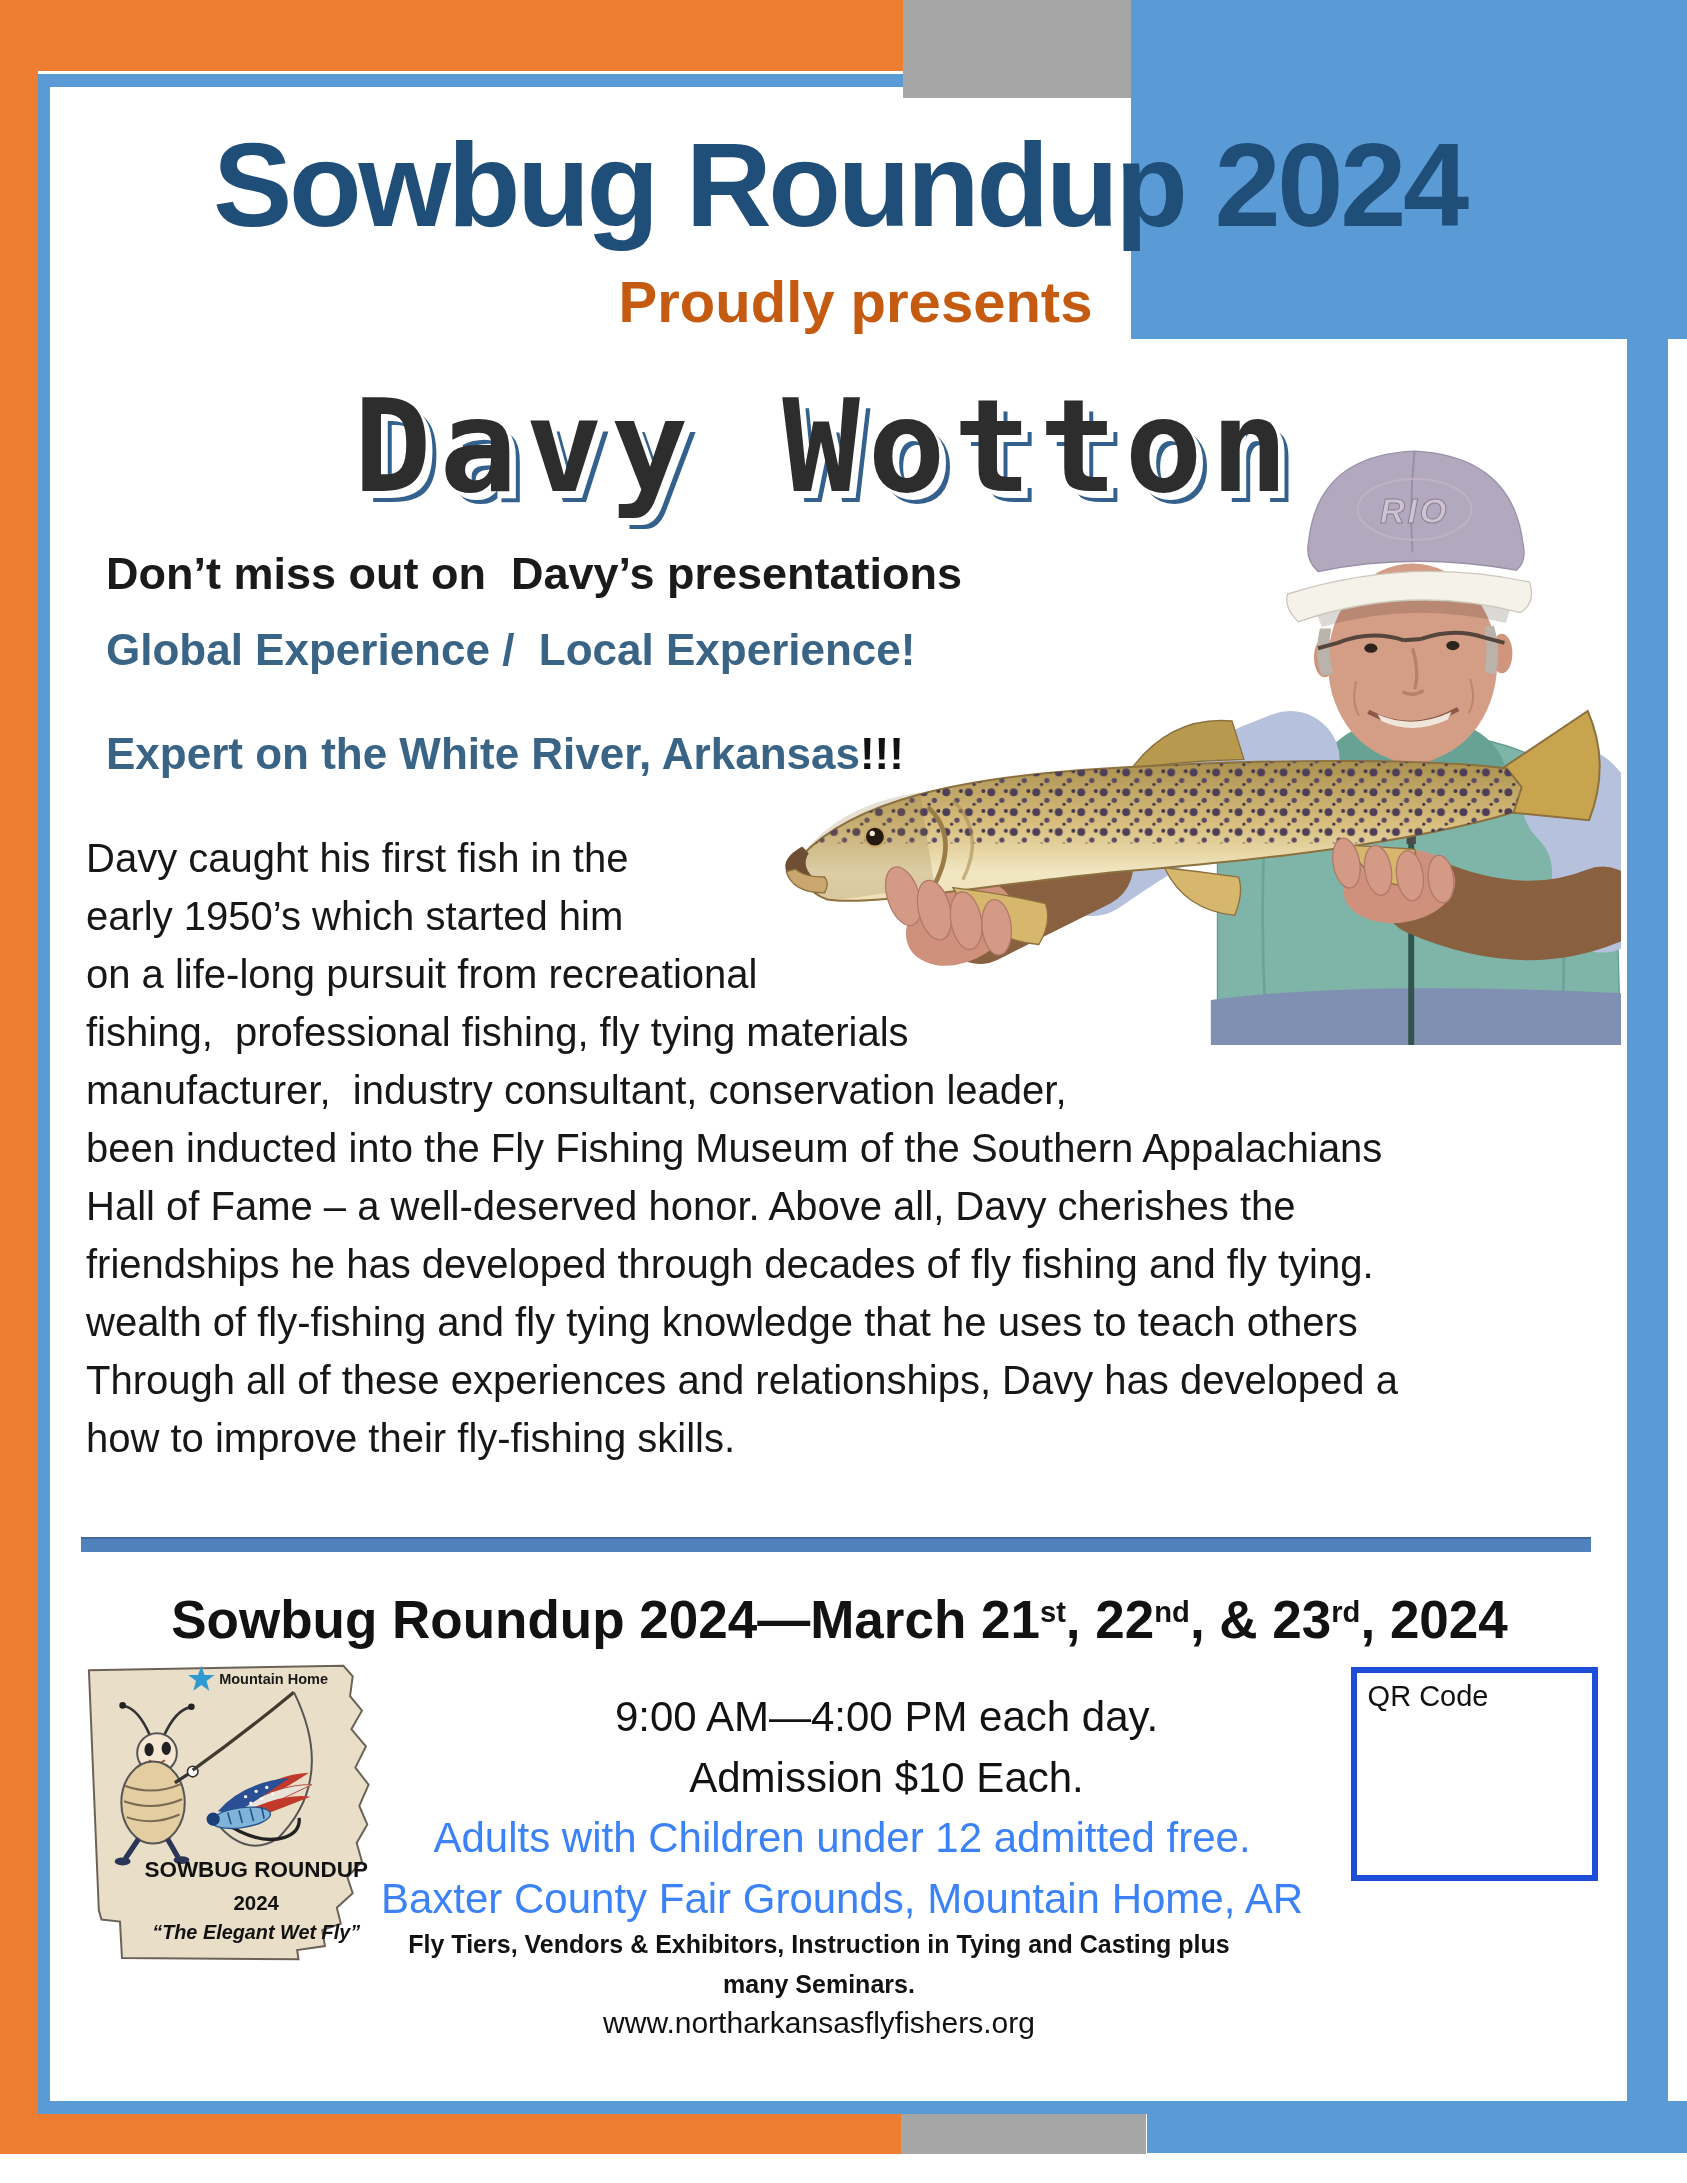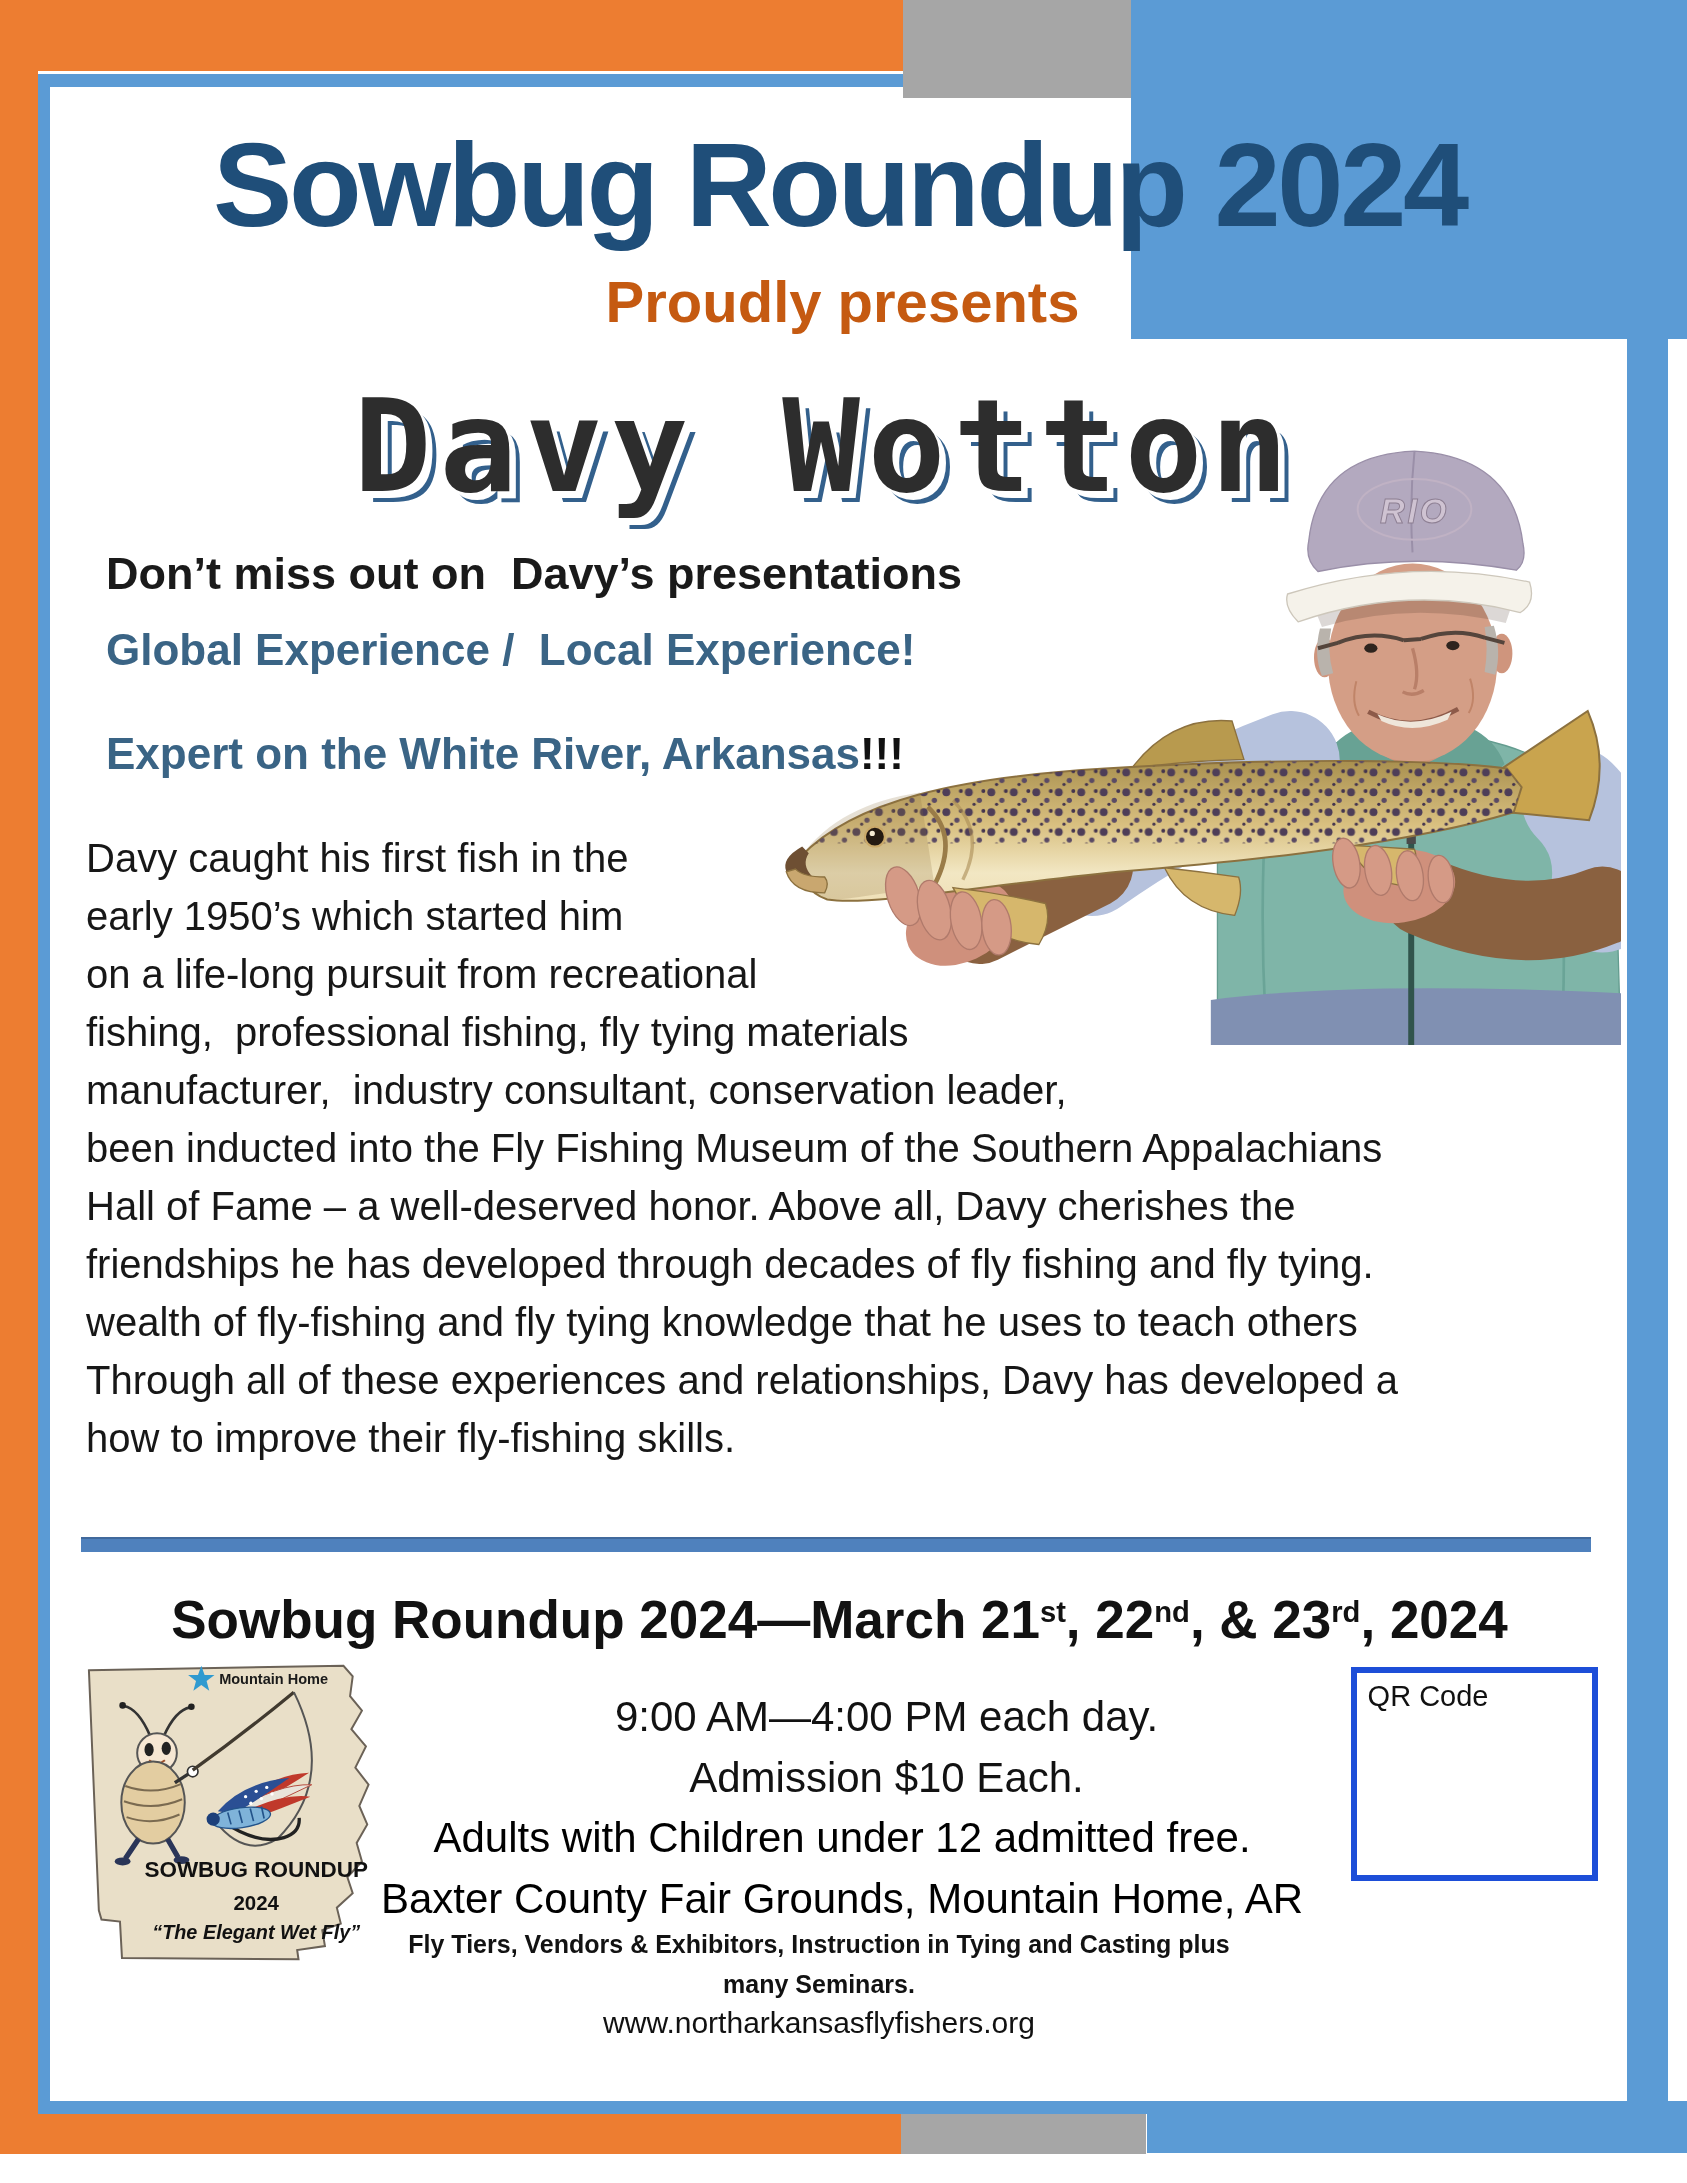--- a/index.html
+++ b/index.html
@@ -10,41 +10,41 @@
     border-left:12.6px solid #5B9BD5;border-top:13.2px solid #5B9BD5;border-right:41px solid #5B9BD5;border-bottom:13.2px solid #5B9BD5;}
   .blk-orange-col{left:0;top:0;width:38px;height:2154px;background:#ED7D31;}
   .blk-orange-top{left:0;top:0;width:903px;height:71px;background:#ED7D31;}
   .blk-gray-top{left:903px;top:0;width:228px;height:98px;background:#A6A6A6;}
   .blk-blue-tr{left:1131px;top:0;width:556px;height:339px;background:#5B9BD5;}
   .blk-blue-br{left:1147px;top:2101px;width:541px;height:52px;background:#5B9BD5;}
   .blk-orange-bot{left:0;top:2114px;width:901px;height:40px;background:#ED7D31;}
   .blk-gray-bot{left:901px;top:2114px;width:245px;height:40px;background:#A6A6A6;}
   
   .title{left:51px;top:120px;width:1577px;text-align:center;font-size:119px;font-weight:bold;letter-spacing:-3.3px;color:#1F4E79;line-height:1.1;}
-  .subtitle{left:54px;top:270px;width:1577px;text-align:center;font-size:58px;font-weight:bold;color:#C55A11;line-height:1.1;}
+  .subtitle{left:67px;top:270px;width:1577px;text-align:center;font-size:58px;font-weight:bold;color:#C55A11;line-height:1.1;}
   .speaker{left:51px;top:376px;width:1548px;text-align:center;font-family:"DejaVu Sans Mono",monospace;
     font-size:129px;font-weight:bold;letter-spacing:8px;color:#2d2d2d;line-height:1.1;
     text-shadow:6.6px 6.6px 0 #ffffff,10.6px 10.6px 0 #33608C;}
   
   .hl1{left:106px;top:548px;font-size:45px;font-weight:bold;color:#1a1a1a;white-space:pre;}
   .hl2{left:106px;top:625px;font-size:44px;font-weight:bold;color:#3A6485;white-space:pre;text-align:right;}
   .hl3{left:106px;top:701px;font-size:44px;font-weight:bold;color:#3A6485;white-space:pre;margin-top:28px;}
   .hl3 .bang{color:#111111;}
   
   .bio{left:86px;top:829px;}
   .bio-line{font-size:40px;line-height:58px;color:#171717;white-space:pre;}
   
   .divider{left:81px;top:1537px;width:1510px;height:13.2px;background:#4F81BD;border-top:2px solid #41699C;}
   
   .ev-head{left:51px;top:1589px;width:1577px;text-align:center;font-size:53px;color:#121212;white-space:pre;font-weight:bold;}
   .ev-head sup{font-size:0.55em;position:relative;top:-0.55em;vertical-align:baseline;}
   .details-a{left:225px;top:1686px;width:1323px;text-align:center;}
   .details-a .dline{font-size:42px;color:#121212;line-height:61px;white-space:pre;}
   .details-b{left:159px;top:1807px;width:1366px;text-align:center;}
-  .details-b .dline{font-size:42px;color:#000000;line-height:61px;white-space:pre;}
+  .details-b .dline{font-size:42px;color:#3b82f6;line-height:61px;white-space:pre;}
   .extras{left:91px;top:1924px;width:1456px;text-align:center;}
   .extras .xline{font-size:25px;font-weight:600;color:#121212;line-height:40px;white-space:pre;}
   .website{left:91px;top:2006px;width:1456px;text-align:center;font-size:30px;color:#111111;}
   
   .qr-box{left:1351px;top:1667px;width:235px;height:202px;background:#ffffff;border:6px solid #1d4ed8;}
   .qr-label{padding:6.6px 0 0 10.6px;font-size:29px;color:#111111;}
   svg text{font-family:"Liberation Sans",sans-serif;}
 </style>
 </head>
 <body>

